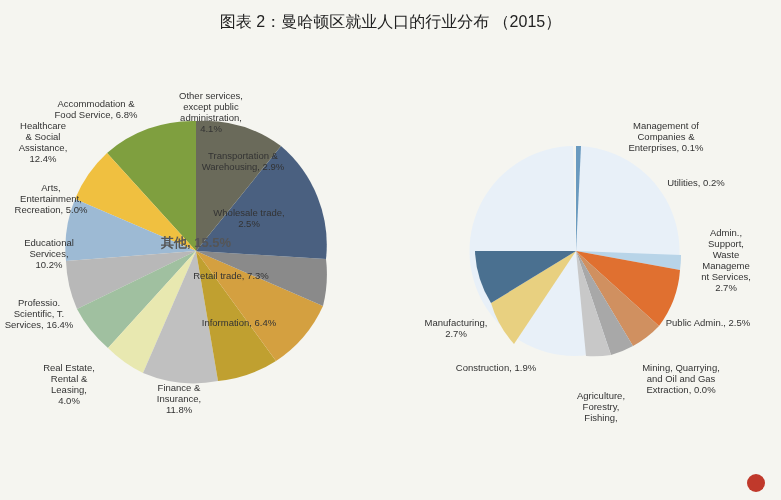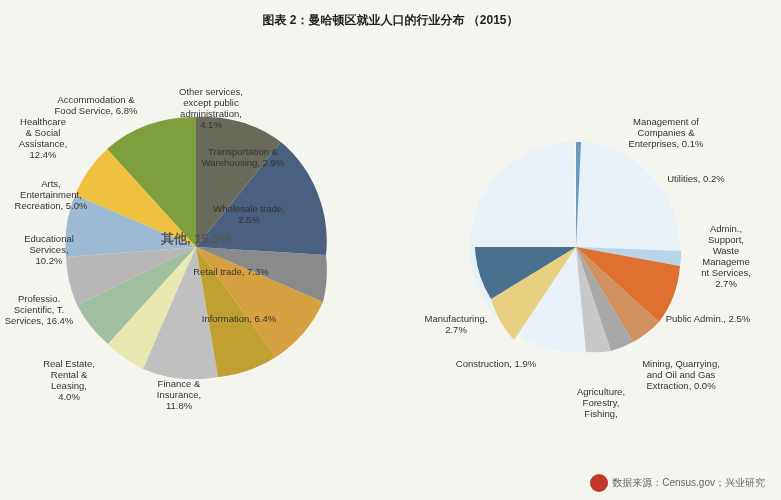--- a/index.html
+++ b/index.html
@@ -7,22 +7,22 @@
       width: 781px;
       height: 500px;
       background: #f5f5f0;
       font-family: Arial, sans-serif;
       font-size: 11px;
       overflow: hidden;
       position: relative;
     }
     .chart-title {
       text-align: center;
-      font-size: 12px;
-      font-weight: bold;
+      font-size: 16px;
+      font-weight: normal;
       padding: 12px 0 8px 0;
       color: #222;
     }
     .charts-container {
       display: flex;
       justify-content: center;
       align-items: center;
       gap: 10px;
       padding: 0 10px;
     }
@@ -182,15 +182,14 @@
 
       <text x="55" y="285" text-anchor="middle" font-size="9.5" fill="#333">Manufacturing,</text>
       <text x="55" y="296" text-anchor="middle" font-size="9.5" fill="#333">2.7%</text>
     </svg>
   </div>
 </div>
 
 <div class="footer">
   <span class="footer-logo">
     <span class="logo-circle"></span>
-    <span>数据来源：Census.gov；兴业研究</span>
   </span>
 </div>
 
 </body></html>

